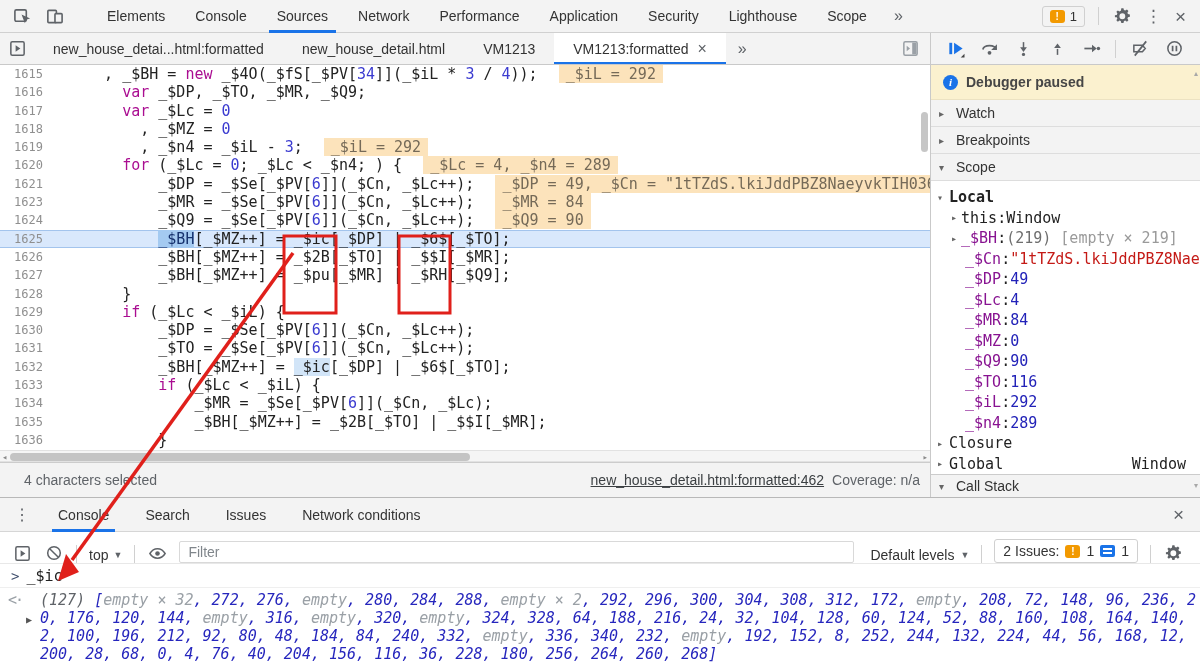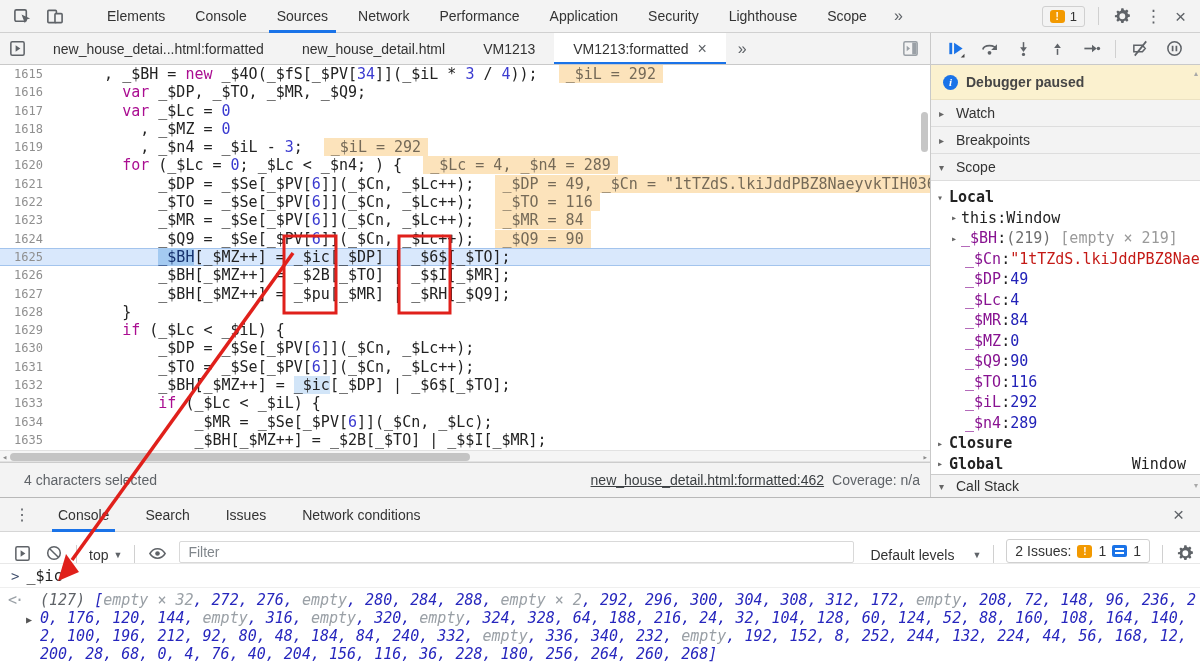--- a/index.html
+++ b/index.html
@@ -64,21 +64,21 @@
 
 .sidebar{position:absolute;left:930px;top:65px;width:270px;height:432px;border-left:1px solid #c9c9c9;background:#fff;overflow:hidden}
 .paused-banner{height:35px;background:#fbf1cf;display:flex;align-items:center;gap:8px;padding-left:12px;border-bottom:1px solid #ece2c2}
 .info-i{width:15px;height:15px;border-radius:50%;background:#1a73e8;color:#fff;font-size:11px;font-weight:bold;font-style:italic;text-align:center;line-height:15px;font-family:"Liberation Serif",serif}
 .paused-text{font-size:14px;font-weight:bold;color:#464646}
 .side-section{height:27px;background:#f3f3f3;border-bottom:1px solid #ddd;display:flex;align-items:center;gap:7px;padding-left:8px;font-size:14px;color:#333}
 .twisty{color:#666;font-size:10px;width:10px;display:inline-block}
 .scope-body{padding-top:6px;font-family:"DejaVu Sans Mono",monospace;font-size:15px}
 .scope-group-row{height:20.5px;display:flex;align-items:center;padding-left:6px;gap:2px}
 .scope-group-label{color:#222;font-weight:bold}
-.scope-group-row.plain .scope-group-label{font-weight:bold}
+.scope-group-row.plain .scope-group-label{font-weight:normal}
 .scope-right-val{margin-left:auto;padding-right:14px;color:#222}
 .scope-entry{height:20.5px;display:flex;align-items:center;padding-left:20px;white-space:nowrap;overflow:hidden}
 .scope-entry.noexp{padding-left:34px}
 .scope-name{color:#881391}
 .scope-name.this{color:#222}
 .colon{color:#222}
 .scope-val.number{color:#2222b8}
 .scope-val.string{color:#c41a16}
 .scope-val.object{color:#222}
 .v-len{color:#6e6e6e}
@@ -91,21 +91,21 @@
 .drawer-tabbar{height:34px;background:#f3f3f3;border-bottom:1px solid #d6d6d6;display:flex;align-items:center}
 .drawer-kebab{padding:0 10px 0 14px;font-size:16px;color:#5f6368}
 .drawer-tab{margin:0 18px;height:34px;line-height:34px;font-size:14px;color:#333;position:relative}
 .drawer-tab.active::after{content:"";position:absolute;left:-6px;right:-6px;bottom:0;height:3px;background:#1a73e8}
 .drawer-close{margin-left:auto;padding-right:16px;font-size:19px;color:#5f6368}
 .console-toolbar{height:32px;display:flex;align-items:flex-end;border-bottom:1px solid #e8e8e8;gap:12px;padding-left:12px}
 .ctx-select{display:flex;align-items:center;gap:5px;font-size:14px;color:#333}
 .dd-arrow{font-size:9px;color:#5f6368}
 .filter-input{width:675px;height:22px;border:1px solid #d9d9d9;border-radius:2px;font-size:14px;color:#333;padding:0 8px;font-family:"Liberation Sans",sans-serif}
 .filter-input::placeholder{color:#80868b}
-.levels{display:flex;align-items:center;gap:18px;font-size:14px;color:#333;margin-left:4px}
+.levels{display:flex;align-items:center;gap:6px;font-size:14px;color:#333;margin-left:4px}
 .issues-box{display:flex;align-items:center;gap:6px;border:1px solid #d0d0d0;border-radius:3px;padding:3px 8px;font-size:14px;color:#333}
 .console-body{height:103px;font-family:"DejaVu Sans Mono",monospace;font-size:15px;position:relative;overflow:hidden}
 .cmd-row{height:24px;display:flex;align-items:center;border-bottom:1px solid #efefef;padding-left:11px;gap:7px}
 .cmd-chevron{color:#41506e;font-size:14px}
 .cmd-text{color:#222}
 .result-block{position:relative;padding:3px 4px 0 40px}
 .result-line{height:18px;line-height:18px;white-space:pre;overflow:hidden}
 .result-marker{position:absolute;left:8px;top:3px;color:#9aa0a6;letter-spacing:-2px}
 .result-expander{position:absolute;left:26px;top:26px;color:#555;font-size:10px}
 .c-num{color:#2626bd;font-style:italic}
@@ -250,21 +250,20 @@
 
   <div class="editor">
     <div>
         <div class="code-line"><span class="gutter">1615</span><span class="code-text"><span class="tok-t">    , _$BH = </span><span class="tok-k">new</span><span class="tok-t"> _$4O(_$fS[_$PV[</span><span class="tok-n">34</span><span class="tok-t">]](_$iL * </span><span class="tok-n">3</span><span class="tok-t"> / </span><span class="tok-n">4</span><span class="tok-t">));</span><span class="inline-eval">_$iL = 292</span></span></div>
         <div class="code-line"><span class="gutter">1616</span><span class="code-text"><span class="tok-t">      </span><span class="tok-k">var</span><span class="tok-t"> _$DP, _$TO, _$MR, _$Q9;</span></span></div>
         <div class="code-line"><span class="gutter">1617</span><span class="code-text"><span class="tok-t">      </span><span class="tok-k">var</span><span class="tok-t"> _$Lc = </span><span class="tok-n">0</span></span></div>
         <div class="code-line"><span class="gutter">1618</span><span class="code-text"><span class="tok-t">        , _$MZ = </span><span class="tok-n">0</span></span></div>
         <div class="code-line"><span class="gutter">1619</span><span class="code-text"><span class="tok-t">        , _$n4 = _$iL - </span><span class="tok-n">3</span><span class="tok-t">;</span><span class="inline-eval">_$iL = 292</span></span></div>
         <div class="code-line"><span class="gutter">1620</span><span class="code-text"><span class="tok-t">      </span><span class="tok-k">for</span><span class="tok-t"> (_$Lc = </span><span class="tok-n">0</span><span class="tok-t">; _$Lc &lt; _$n4; ) {</span><span class="inline-eval">_$Lc = 4, _$n4 = 289</span></span></div>
         <div class="code-line"><span class="gutter">1621</span><span class="code-text"><span class="tok-t">          _$DP = _$Se[_$PV[</span><span class="tok-n">6</span><span class="tok-t">]](_$Cn, _$Lc++);</span><span class="inline-eval">_$DP = 49, _$Cn = "1tTZdS.lkiJddPBZ8NaeyvkTIH036avvQWa9</span></span></div>
-        <div class="code-line"><span class="gutter">1622</span><span class="code-text"><span class="tok-t">          _$TO = _$Se[_$PV[</span><span class="tok-n">6</span><span class="tok-t">]](_$Cn, _$Lc++);</span><span class="inline-eval">_$TO = 116</span></span></div>
         <div class="code-line"><span class="gutter">1623</span><span class="code-text"><span class="tok-t">          _$MR = _$Se[_$PV[</span><span class="tok-n">6</span><span class="tok-t">]](_$Cn, _$Lc++);</span><span class="inline-eval">_$MR = 84</span></span></div>
         <div class="code-line"><span class="gutter">1624</span><span class="code-text"><span class="tok-t">          _$Q9 = _$Se[_$PV[</span><span class="tok-n">6</span><span class="tok-t">]](_$Cn, _$Lc++);</span><span class="inline-eval">_$Q9 = 90</span></span></div>
         <div class="code-line exec"><span class="gutter">1625</span><span class="code-text"><span class="tok-t">          </span><span class="tok-sel">_$BH</span><span class="tok-t">[_$MZ++] = _$ic[_$DP] | _$6$[_$TO];</span></span></div>
         <div class="code-line"><span class="gutter">1626</span><span class="code-text"><span class="tok-t">          _$BH[_$MZ++] = _$2B[_$TO] | _$$I[_$MR];</span></span></div>
         <div class="code-line"><span class="gutter">1627</span><span class="code-text"><span class="tok-t">          _$BH[_$MZ++] = _$pu[_$MR] | _$RH[_$Q9];</span></span></div>
         <div class="code-line"><span class="gutter">1628</span><span class="code-text"><span class="tok-t">      }</span></span></div>
         <div class="code-line"><span class="gutter">1629</span><span class="code-text"><span class="tok-t">      </span><span class="tok-k">if</span><span class="tok-t"> (_$Lc &lt; _$iL) {</span></span></div>
         <div class="code-line"><span class="gutter">1630</span><span class="code-text"><span class="tok-t">          _$DP = _$Se[_$PV[</span><span class="tok-n">6</span><span class="tok-t">]](_$Cn, _$Lc++);</span></span></div>
         <div class="code-line"><span class="gutter">1631</span><span class="code-text"><span class="tok-t">          _$TO = _$Se[_$PV[</span><span class="tok-n">6</span><span class="tok-t">]](_$Cn, _$Lc++);</span></span></div>
         <div class="code-line"><span class="gutter">1632</span><span class="code-text"><span class="tok-t">          _$BH[_$MZ++] = </span><span class="tok-occ">_$ic</span><span class="tok-t">[_$DP] | _$6$[_$TO];</span></span></div>

